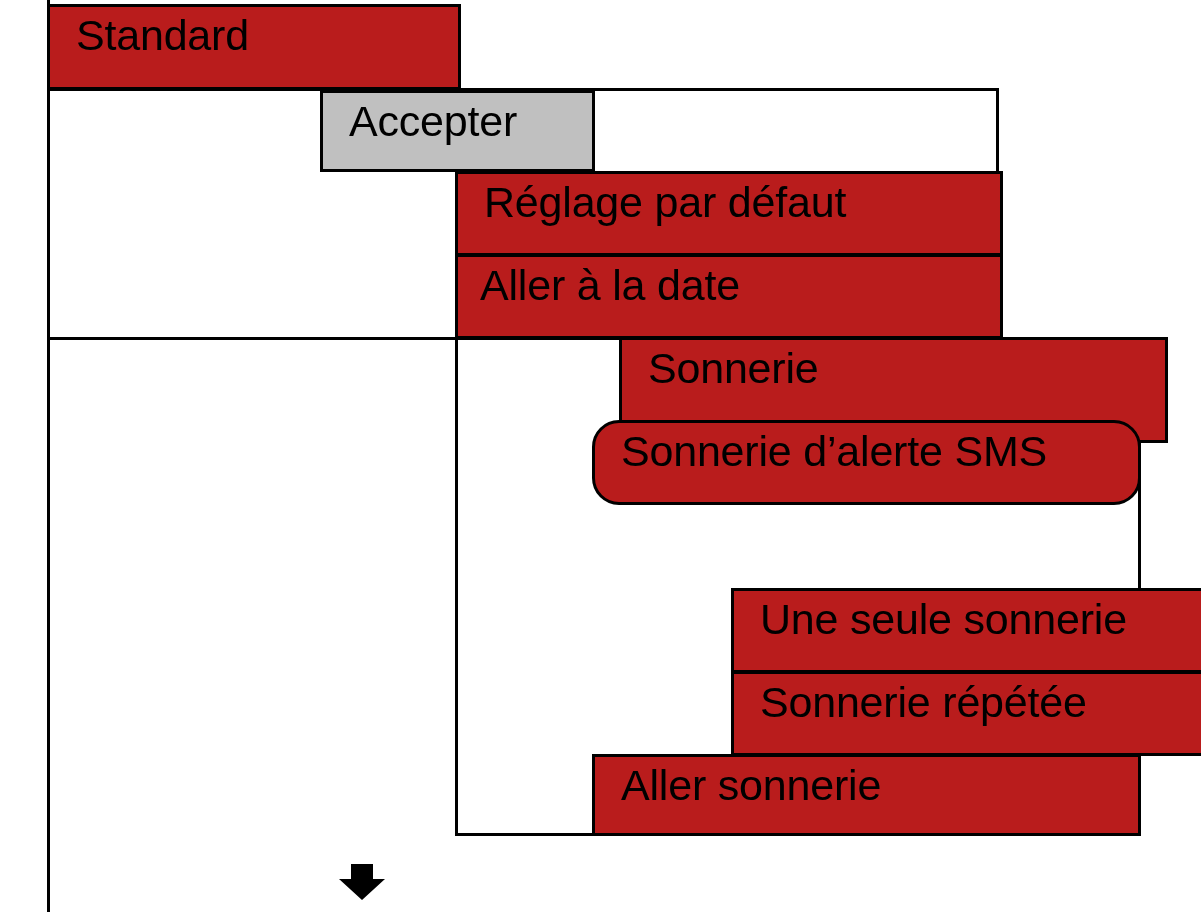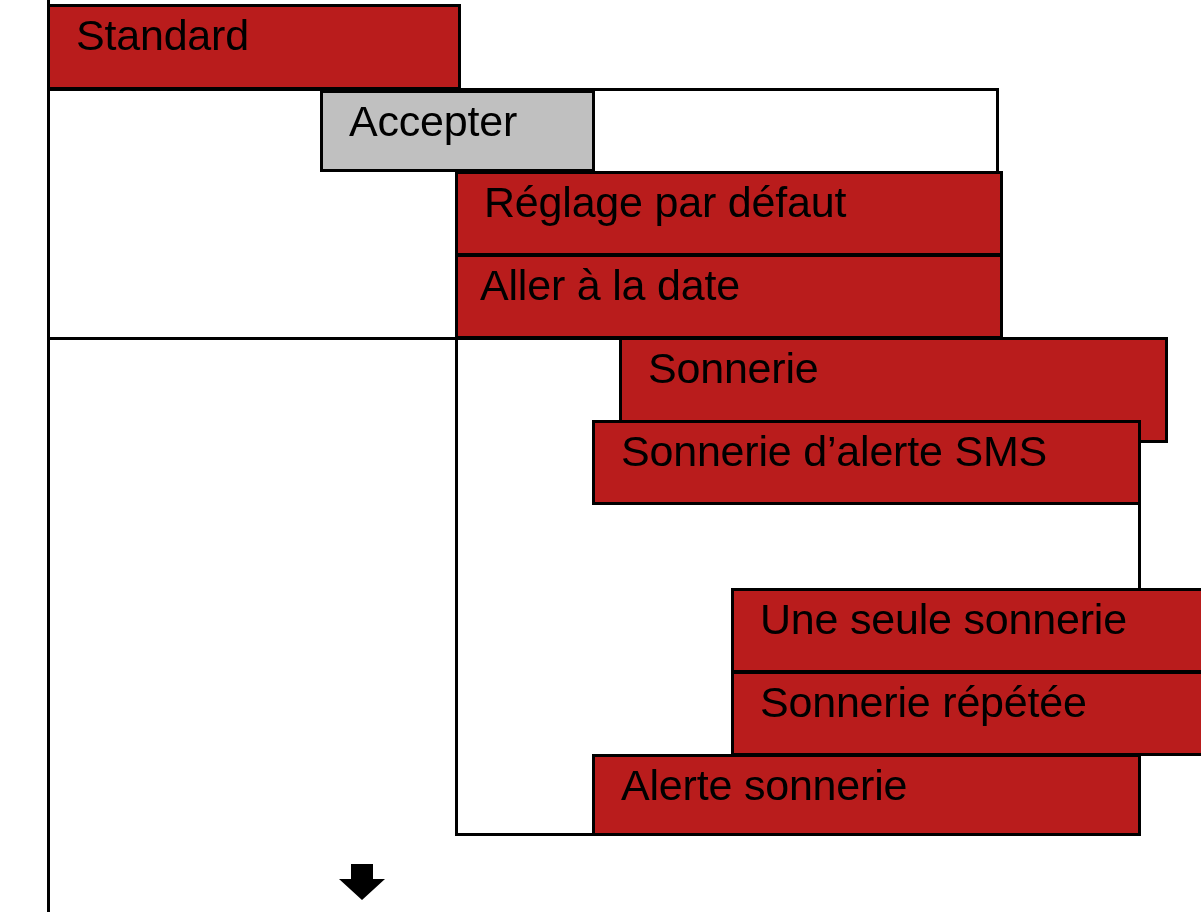--- a/index.html
+++ b/index.html
@@ -77,28 +77,28 @@
   <div class="item selected layer-3" style="left:320px; top:90px; width:275px; height:82px;">Accepter</div>
 
   <div class="item layer-2" style="left:455px; top:171px; width:548px; height:85px;">Réglage par défaut</div>
 
   <div class="item layer-2" style="left:455px; top:254px; width:548px; height:85px;padding-left:22px;">Aller à la date</div>
 
   <div class="frame layer-1" style="left:455px; top:337px; width:686px; height:499px;"></div>
 
   <div class="item layer-2" style="left:592px; top:337px; width:549px; height:106px;margin-left:27px;">Sonnerie</div>
 
-  <div class="item layer-2" style="left:592px; top:420px; width:549px; height:85px;">Sonnerie d’alerte SMS</div>
+  <div class="item layer-2" style="left:592px; top:420px; width:549px; height:85px;border-radius:27px;">Sonnerie d’alerte SMS</div>
 
 
   <div class="item layer-3" style="left:731px; top:588px; width:480px; height:85px;">Une seule sonnerie</div>
 
   <div class="item layer-3" style="left:731px; top:671px; width:480px; height:85px;">Sonnerie répétée</div>
 
-  <div class="item layer-2" style="left:592px; top:754px; width:549px; height:82px;">Alerte sonnerie</div>
+  <div class="item layer-2" style="left:592px; top:754px; width:549px; height:82px;">Aller sonnerie</div>
 
   <div class="down-arrow layer-4" style="left:338px; top:862px; width:48px; height:40px;">
     <svg width="48" height="40" viewBox="0 0 48 40" xmlns="http://www.w3.org/2000/svg">
       <polygon points="13,2 35,2 35,17 47,17 24,38 1,17 13,17" fill="#000000"></polygon>
     </svg>
   </div>
 
 </div>
 
 </body></html>

